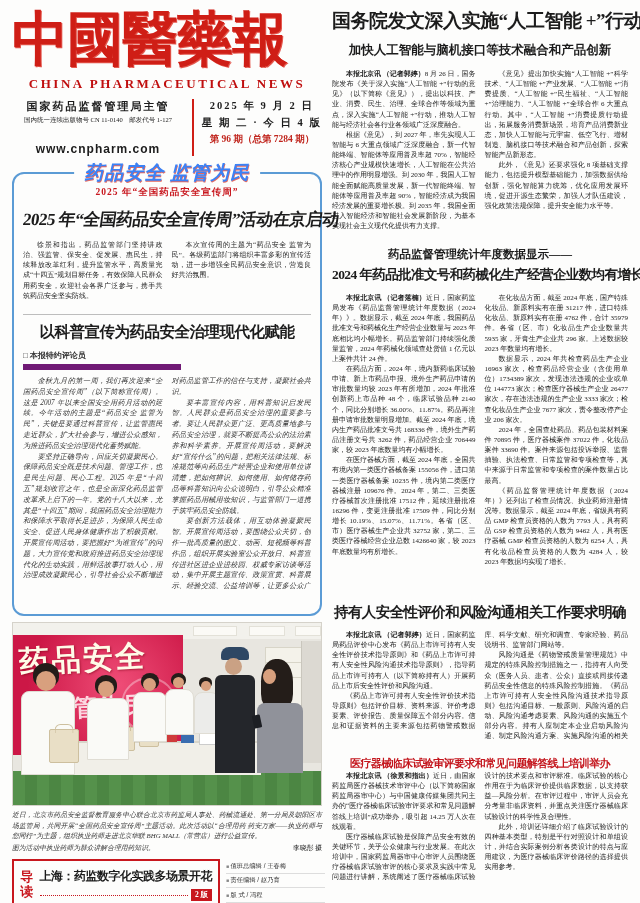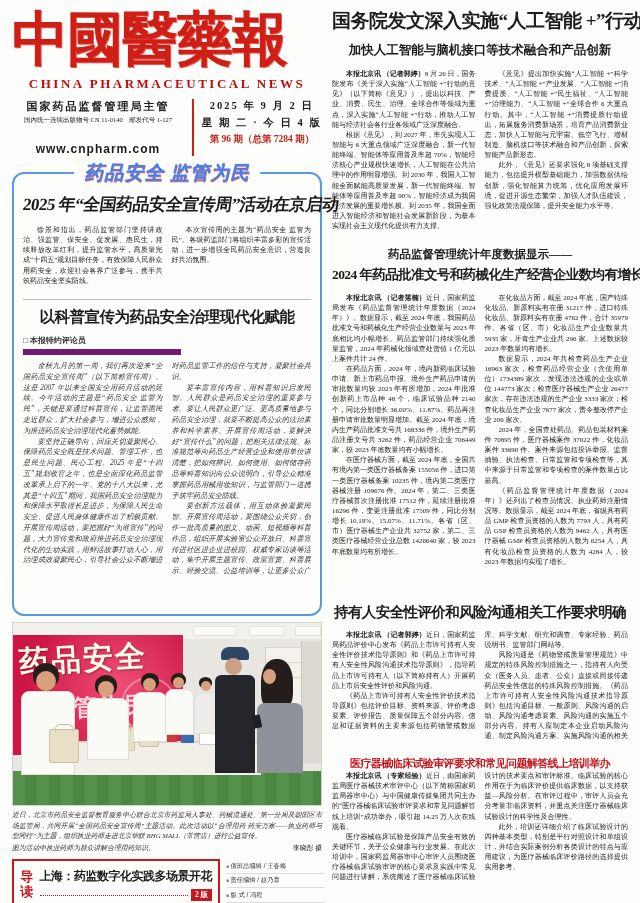--- a/index.html
+++ b/index.html
@@ -138,20 +138,21 @@
         <div class="mh-right">
           <div class="mh-r1">2025 年 9 月 2 日</div>
           <div class="mh-r2">星 期 二 · 今 日 4 版</div>
           <div class="mh-r3">第 96 期（总第 7284 期）</div>
         </div>
       </div>
     </div>
 
     <div class="special">
       <div class="sp-banner">药品安全 监管为民</div>
+      <div class="sp-sub">2025 年“全国药品安全宣传周”</div>
       <div class="sp-headline">2025 年“全国药品安全宣传周”活动在京启动</div>
       <div class="body2col h-launch">
         <span><p class="p">徐景和指出，药品监管部门坚持讲政治、强监管、保安全、促发展、惠民生，持续释放改革红利，提升监管水平，高质量完成“十四五”规划目标任务，有效保障人民群众用药安全，欢迎社会各界广泛参与，携手共筑药品安全坚实防线。</p><p class="p">本次宣传周的主题为“药品安全 监管为民”。各级药监部门将组织丰富多彩的宣传活动，进一步增强全民药品安全意识，营造良好共治氛围。</p></span>
       </div>
       <hr class="sp-divider">
       <div class="comm-headline">以科普宣传为药品安全治理现代化赋能</div>
       <div class="comm-byline">□ 本报特约评论员</div>
       <div class="body2col h-comm">
         <span><p class="p">金秋九月的第一周，我们再次迎来“全国药品安全宣传周”（以下简称宣传周）。这是 2007 年以来全国安全用药月活动的延续。今年活动的主题是“药品安全 监管为民”，关键是要通过科普宣传，让监管惠民走近群众，扩大社会参与，增进公众感知，为推进药品安全治理现代化蓄势赋能。</p><p class="p">要坚持正确导向，回应关切凝聚民心。保障药品安全既是技术问题、管理工作，也是民生问题、民心工程。2025 年是“十四五”规划收官之年，也是全面深化药品监管改革承上启下的一年。党的十八大以来，尤其是“十四五”期间，我国药品安全治理能力和保障水平取得长足进步，为保障人民生命安全、促进人民身体健康作出了积极贡献。开展宣传周活动，要把握好“为谁宣传”的问题，大力宣传党和政府推进药品安全治理现代化的生动实践，用鲜活故事打动人心，用治理成效凝聚民心，引导社会公众不断增进对药品监管工作的信任与支持，凝聚社会共识。</p><p class="p">要丰富宣传内容，用科普知识启发民智。人民群众是药品安全治理的重要参与者。要让人民群众更广泛、更高质量地参与药品安全治理，就要不断提高公众的法治素养和科学素养。开展宣传周活动，要解决好“宣传什么”的问题，把相关法律法规、标准规范等向药品生产经营企业和使用单位讲清楚，把如何辨识、如何使用、如何储存药品等科普知识向公众说明白，引导公众精准掌握药品用械用妆知识，与监管部门一道携手筑牢药品安全防线。</p><p class="p">要创新方法载体，用互动体验凝聚民智。开展宣传周活动，要围绕公众关切，创作一批高质量的图文、动画、短视频等科普作品，组织开展实验室公众开放日、科普宣传进社区进企业进校园、权威专家访谈等活动，集中开展主题宣传、政策宣贯、科普展示、经验交流、公益培训等，让更多公众广泛参与进来，推动药品安全理念深入人心，着力构建更高水平的药品安全社会共治格局，为推进药品治理体系和治理能力现代化不断注入新动能。</p></span>
       </div>
@@ -272,19 +273,19 @@
       <div class="holder-headline">持有人安全性评价和风险沟通相关工作要求明确</div>
       <div class="body2col h-holder">
         <p class="p"><b class="lead">本报北京讯</b> <b class="lead">（记者郭婷）</b><span>近日，国家药监局药品评价中心发布《药品上市许可持有人安全性评价技术指导原则》和《药品上市许可持有人安全性风险沟通技术指导原则》，指导药品上市许可持有人（以下简称持有人）开展药品上市后安全性评价和风险沟通。</span></p>
         <span><p class="p">《药品上市许可持有人安全性评价技术指导原则》包括评价目标、资料来源、评价考虑要素、评价报告、质量保障五个部分内容。信息和证据资料的主要来源包括药物警戒数据库、科学文献、研究和调查、专家经验、药品说明书、监管部门网站等。</p><p class="p">风险沟通是《药物警戒质量管理规范》中规定的特殊风险控制措施之一，指持有人向受众（医务人员、患者、公众）直接或间接传递药品安全性信息的特殊风险控制措施。《药品上市许可持有人安全性风险沟通技术指导原则》包括沟通目标、一般原则、风险沟通的启动、风险沟通考虑要素、风险沟通的实施五个部分内容。持有人应制定本企业启动风险沟通、制定风险沟通方案、实施风险沟通的相关程序，并在关键时间节点对风险沟通的效果开展评价。</p></span>
       </div>
     </div>
 
     <div class="art-train">
       <div class="train-headline">医疗器械临床试验审评要求和常见问题解答线上培训举办</div>
       <div class="body2col h-train">
-        <p class="p"><b class="lead">本报北京讯</b> <b class="lead">（专家经验）</b><span>近日，由国家药监局医疗器械技术审评中心（以下简称国家药监局器审中心）与中国健康传媒集团共同主办的“医疗器械临床试验审评要求和常见问题解答线上培训”成功举办，吸引超 14.25 万人次在线观看。</span></p>
+        <p class="p"><b class="lead">本报北京讯</b> <b class="lead">（徐景和指出）</b><span>近日，由国家药监局医疗器械技术审评中心（以下简称国家药监局器审中心）与中国健康传媒集团共同主办的“医疗器械临床试验审评要求和常见问题解答线上培训”成功举办，吸引超 14.25 万人次在线观看。</span></p>
         <span><p class="p">医疗器械临床试验是保障产品安全有效的关键环节，关乎公众健康与行业发展。在此次培训中，国家药监局器审中心审评人员围绕医疗器械临床试验审评的核心要求及实践中常见问题进行讲解，系统阐述了医疗器械临床试验设计的技术要点和审评标准。临床试验的核心作用在于为临床评价提供临床数据，以支持获益—风险分析。在审评过程中，审评人员会充分考量非临床资料，并重点关注医疗器械临床试验设计的科学性及合理性。</p><p class="p">此外，培训还详细介绍了临床试验设计的四种基本类型，特别是平行对照设计和单组设计，并结合实际案例分析各类设计的特点与应用建议，为医疗器械临床评价路径的选择提供实用参考。</p></span>
       </div>
     </div>
 
   </div>
 </div>
 
 </body></html>

